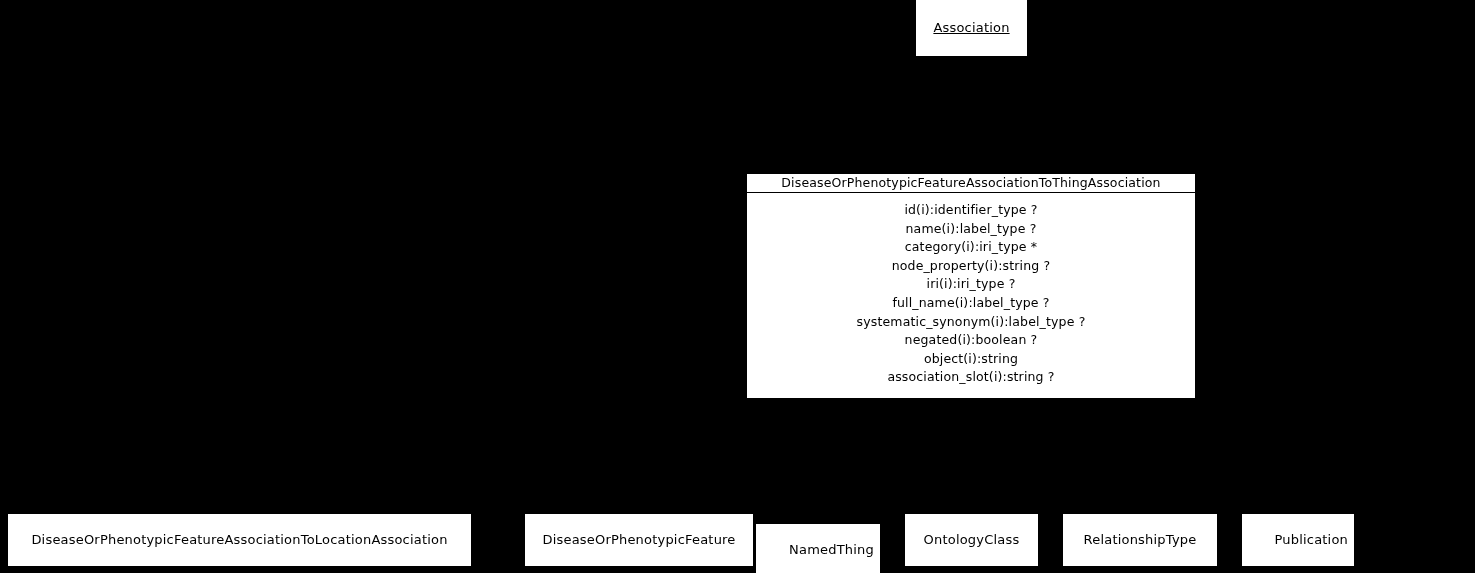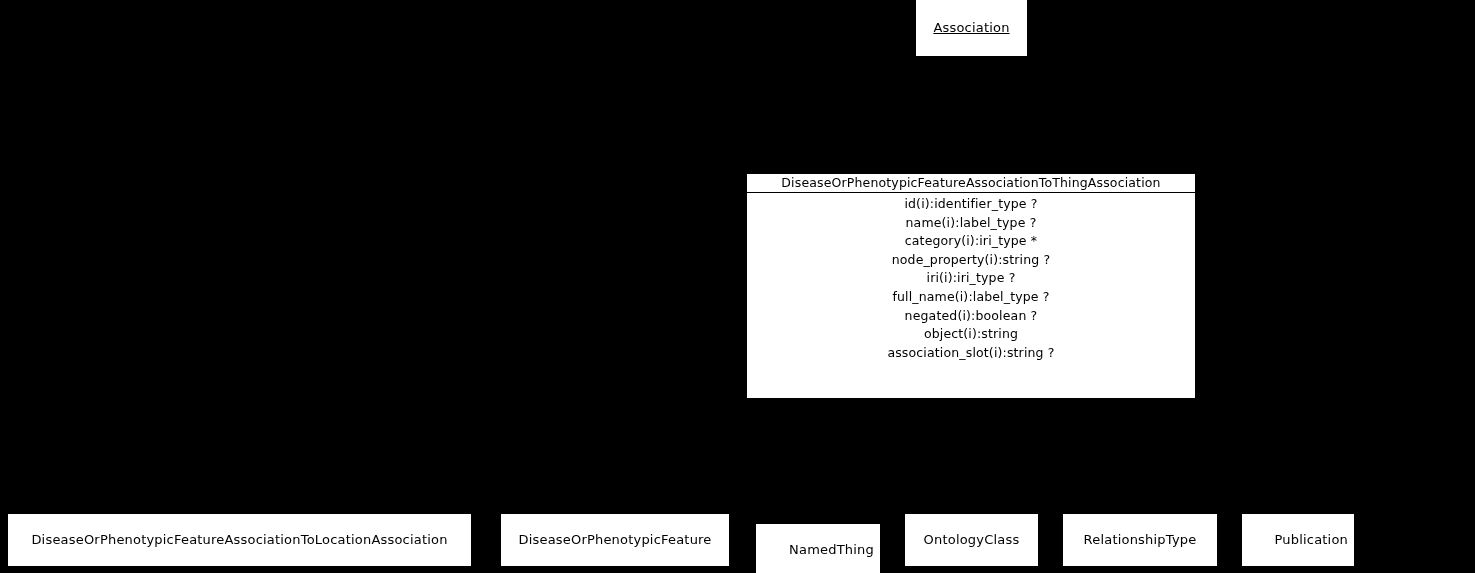--- a/index.html
+++ b/index.html
@@ -46,20 +46,21 @@
     color: #000000;
     padding: 0 6px;
     white-space: nowrap;
   }
 
   
   .uml-detailed {
     display: flex;
     flex-direction: column;
     border: 1px solid #000000;
+    gap: 6px;
   }
   .uml-detailed .compartment-title {
     flex: 0 0 auto;
     height: 18px;
     line-height: 18px;
     text-align: center;
     font-size: 12.5px;
     letter-spacing: .15px;
     border-bottom: 1px solid #000000;
     background: #ffffff;
@@ -120,31 +121,32 @@
 
   <div class="uml-box uml-detailed" style="left:746px; top:173px; width:450px; height:226px;">
     <div class="compartment-title">DiseaseOrPhenotypicFeatureAssociationToThingAssociation</div>
     <div class="compartment-attrs">
       <div class="attr-row">id(i):identifier_type ?</div>
       <div class="attr-row">name(i):label_type ?</div>
       <div class="attr-row">category(i):iri_type *</div>
       <div class="attr-row">node_property(i):string ?</div>
       <div class="attr-row">iri(i):iri_type ?</div>
       <div class="attr-row">full_name(i):label_type ?</div>
+      <div class="attr-row">systematic_synonym(i):label_type ?</div>
       <div class="attr-row">negated(i):boolean ?</div>
       <div class="attr-row">object(i):string</div>
       <div class="attr-row">association_slot(i):string ?</div>
     </div>
   </div>
 
   <div class="uml-box uml-simple" style="left:7px; top:513px; width:465px; height:54px;">
     <span class="class-name">DiseaseOrPhenotypicFeatureAssociationToLocationAssociation</span>
   </div>
 
-  <div class="uml-box uml-simple" style="left:500px; top:513px; width:230px; height:54px;">
+  <div class="uml-box uml-simple" style="left:524px; top:513px; width:230px; height:54px;">
     <span class="class-name">DiseaseOrPhenotypicFeature</span>
   </div>
 
   <div class="uml-box uml-simple" style="left:755px; top:523px; width:126px; height:54px;justify-content:flex-end;">
     <span class="class-name">NamedThing</span>
   </div>
 
   <div class="uml-box uml-simple" style="left:904px; top:513px; width:135px; height:54px;">
     <span class="class-name">OntologyClass</span>
   </div>

